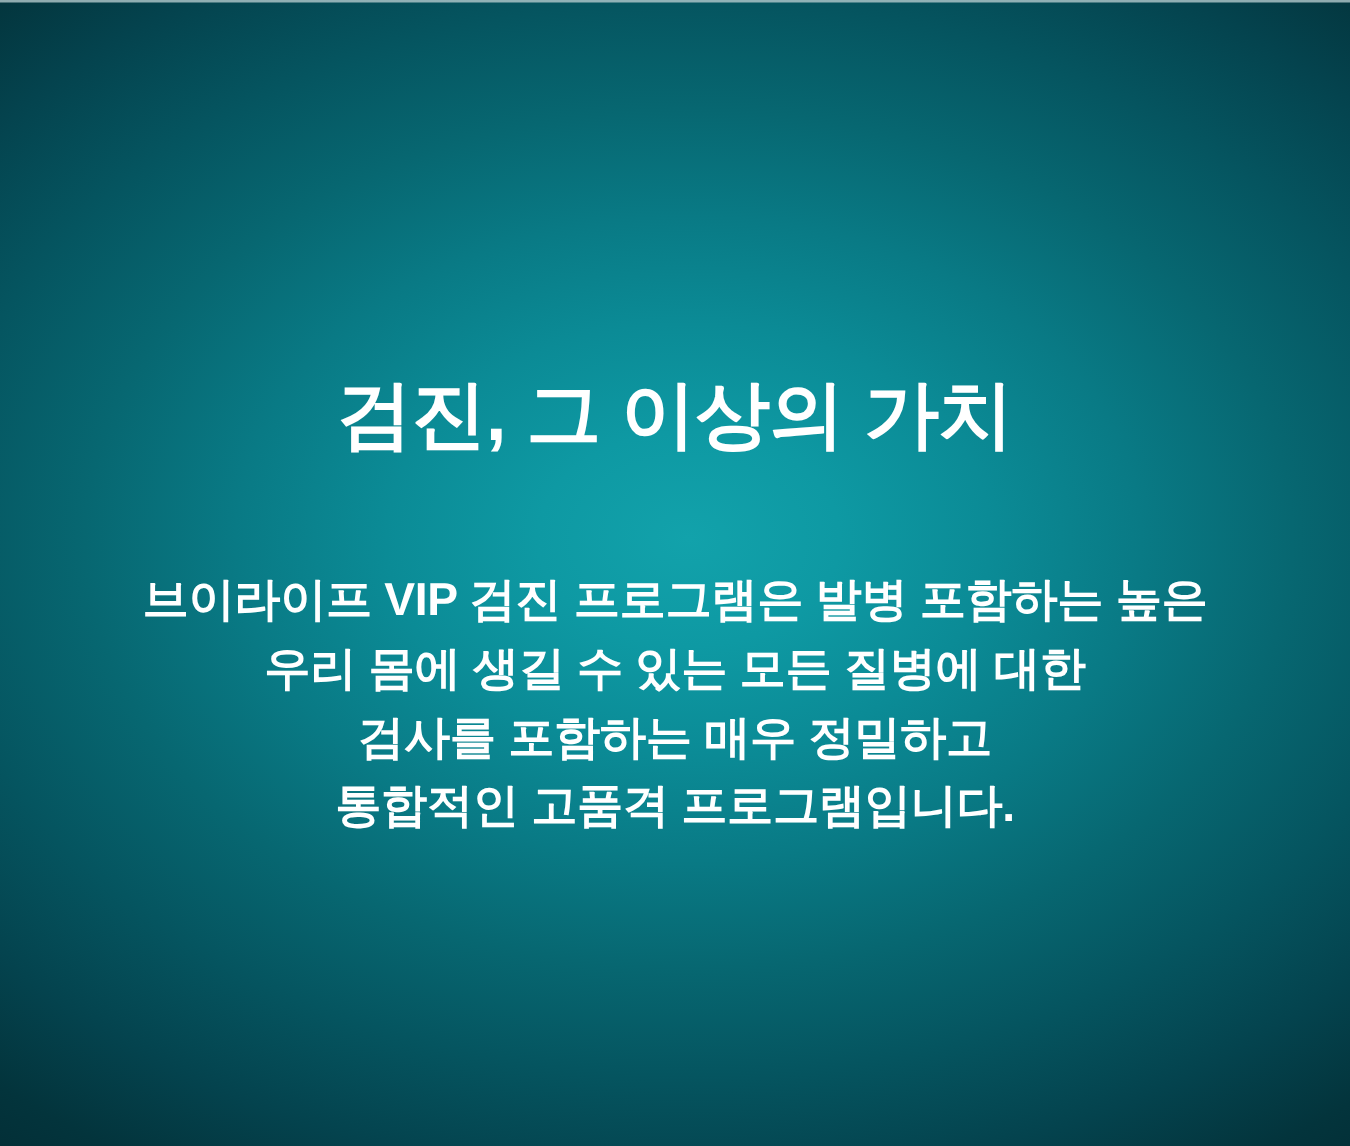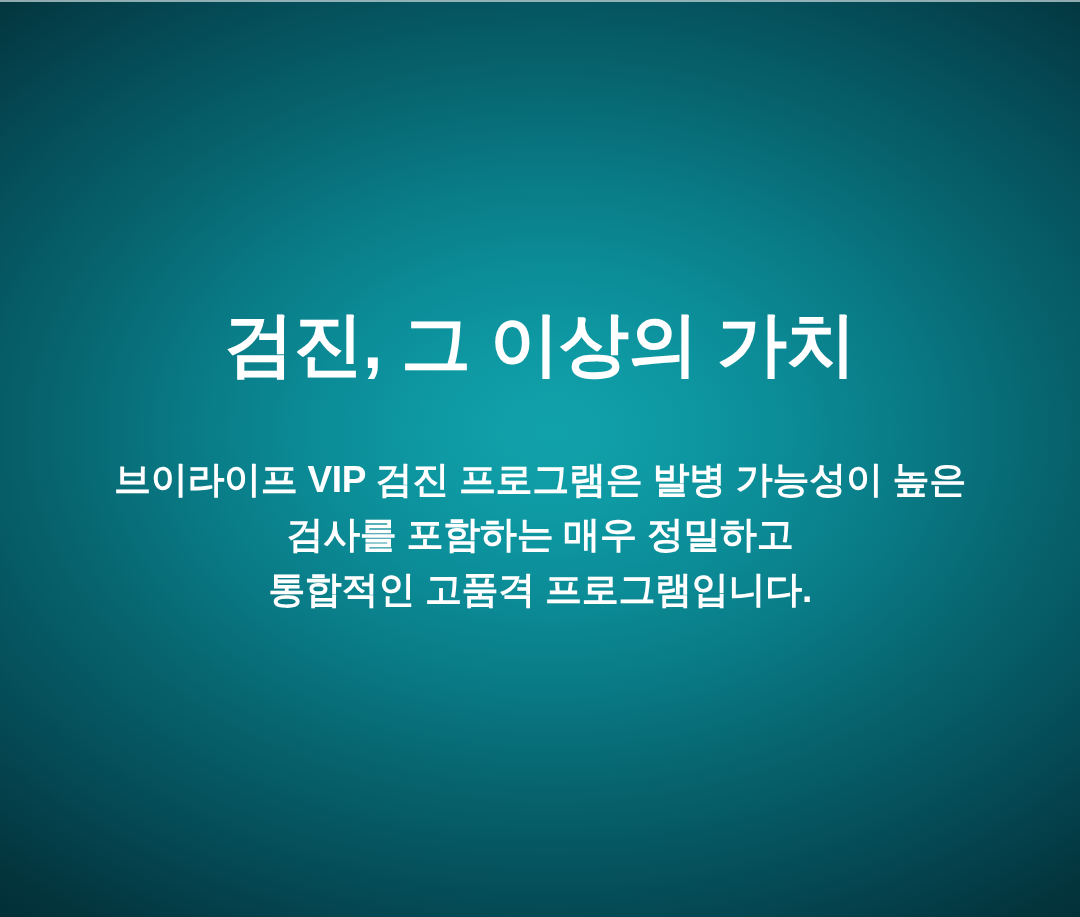--- a/index.html
+++ b/index.html
@@ -50,21 +50,21 @@
     display: block;
   }
 
   .slide-title {
     position: absolute;
     top: 262px;
     left: 0;
     width: 1080px;
     text-align: center;
     color: #ffffff;
-    font-size: 70px;
+    font-size: 60px;
     font-weight: 700;
     line-height: 1.0;
     letter-spacing: -0.5px;
     white-space: nowrap;
   }
 
   .body-block {
     position: absolute;
     top: 452px;
     left: 0;
@@ -87,19 +87,20 @@
 
 <div class="slide">
 
   <div class="top-edge-line"></div>
 
   <div class="content">
 
     <h1 class="slide-title">검진, 그 이상의 가치</h1>
 
     <div class="body-block">
-      <span class="body-line">브이라이프 VIP 검진 프로그램은 발병 가능성이 높은</span>
+      <span class="body-line">브이라이프 VIP 검진 프로그램은 발병 포함하는 높은</span>
+      <span class="body-line">우리 몸에 생길 수 있는 모든 질병에 대한</span>
       <span class="body-line">검사를 포함하는 매우 정밀하고</span>
       <span class="body-line">통합적인 고품격 프로그램입니다.</span>
     </div>
 
   </div>
 </div>
 
 </body></html>

